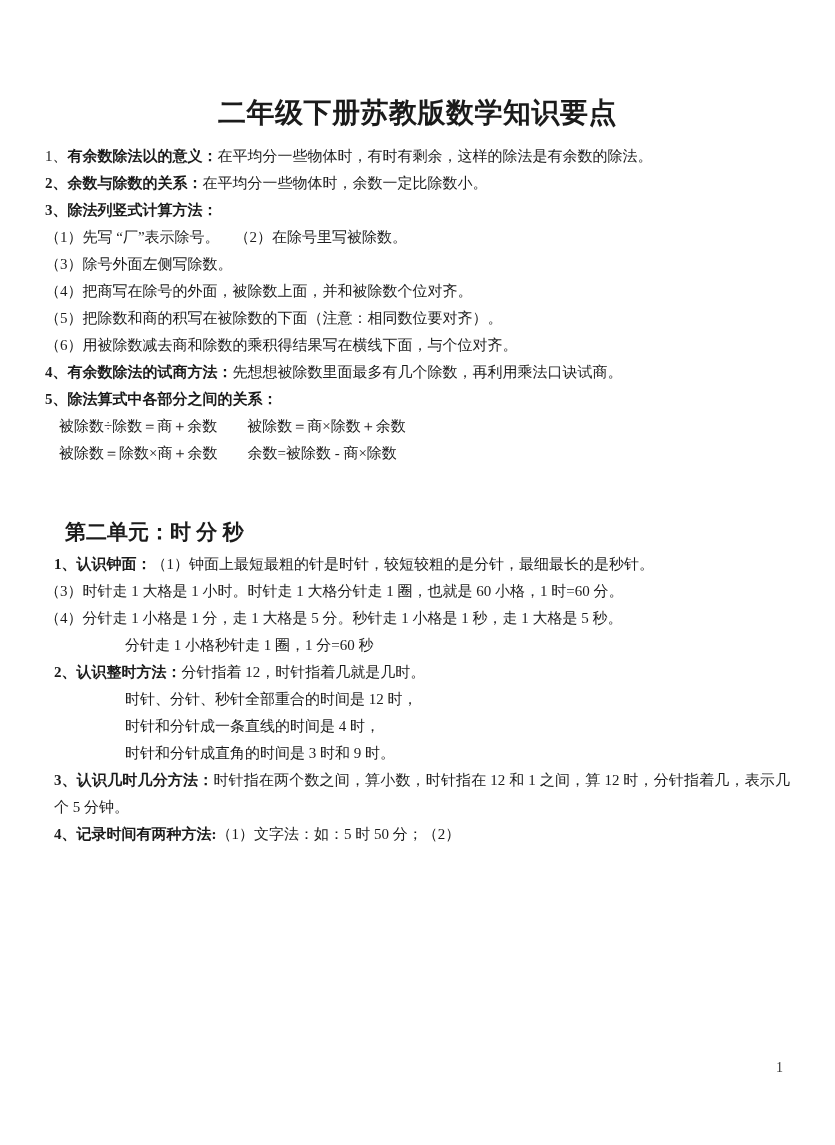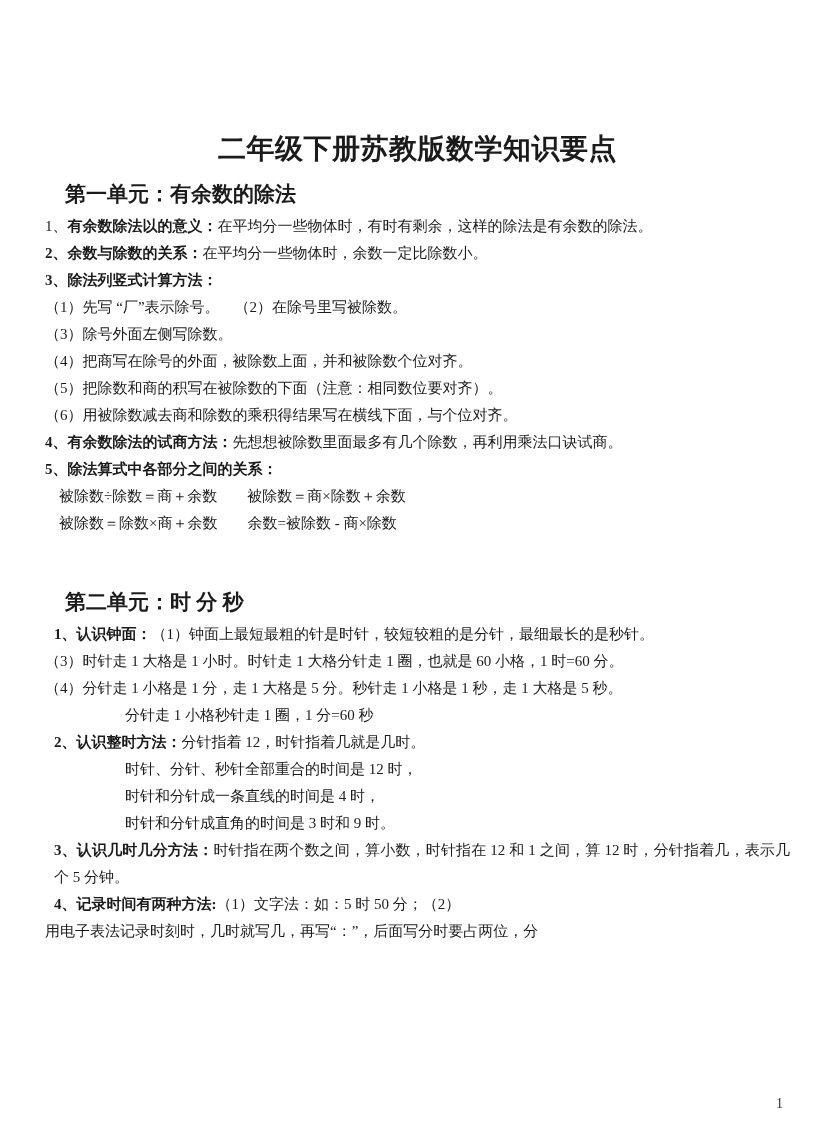--- a/index.html
+++ b/index.html
@@ -8,21 +8,20 @@
     background: #ffffff;
     color: #1b1b1b;
     font-family: "Liberation Serif", "DejaVu Serif", serif;
     position: relative;
     overflow: hidden;
   }
   .doc {
     position: absolute; inset: 0;
     padding: 96px 45px 12px 45px;
     box-sizing: border-box;
-    margin-top: 36px;
   }
   .title {
     font-size: 28px;
     font-weight: 700;
     text-align: center;
     margin: 0 0 13px 0;
     line-height: 34px;
     letter-spacing: 0.5px;
   }
   .section { margin: 0; }
@@ -53,21 +52,20 @@
     color: #333;
   }
 </style>
 </head>
 <body>
 
 <div class="doc">
   <h1 class="title">二年级下册苏教版数学知识要点</h1>
   <div id="sections">
   <section class="section">
-    <h2 class="section-heading">第一单元：有余数的除法</h2>
     <div class="section-body">
   <p class="para"><span class="lead-num">1、</span><span class="lead-bold">有余数除法以的意义：</span><span class="body-text">在平均分一些物体时，有时有剩余，这样的除法是有余数的除法。</span></p>
 
   <p class="para"><span class="lead-bold">2、余数与除数的关系：</span><span class="body-text">在平均分一些物体时，余数一定比除数小。</span></p>
 
   <p class="para"><span class="lead-bold">3、除法列竖式计算方法：</span></p>
 
   <p class="para"><span class="body-text">（1）先写 “厂”表示除号。　（2）在除号里写被除数。</span></p>
 
   <p class="para"><span class="body-text">（3）除号外面左侧写除数。</span></p>
@@ -105,18 +103,17 @@
   <p class="para indent"><span class="body-text">时针、分针、秒针全部重合的时间是 12 时，</span></p>
 
   <p class="para indent"><span class="body-text">时针和分针成一条直线的时间是 4 时，</span></p>
 
   <p class="para indent"><span class="body-text">时针和分针成直角的时间是 3 时和 9 时。</span></p>
 
   <p class="para numbered"><span class="lead-bold">3、认识几时几分方法：</span><span class="body-text">时针指在两个数之间，算小数，时针指在 12 和 1 之间，算 12 时，分针指着几，表示几个 5 分钟。</span></p>
 
   <p class="para numbered"><span class="lead-bold">4、记录时间有两种方法:</span><span class="body-text">（1）文字法：如：5 时 50 分；（2）</span></p>
 
-  <p class="para"><span class="body-text">用电子表法记录时刻时，几时就写几，再写“：”，后面写分时要占两位，分</span></p>
 </div>
   </section>
 </div>
   <div class="page-number">1</div>
 </div>
 
 </body></html>

